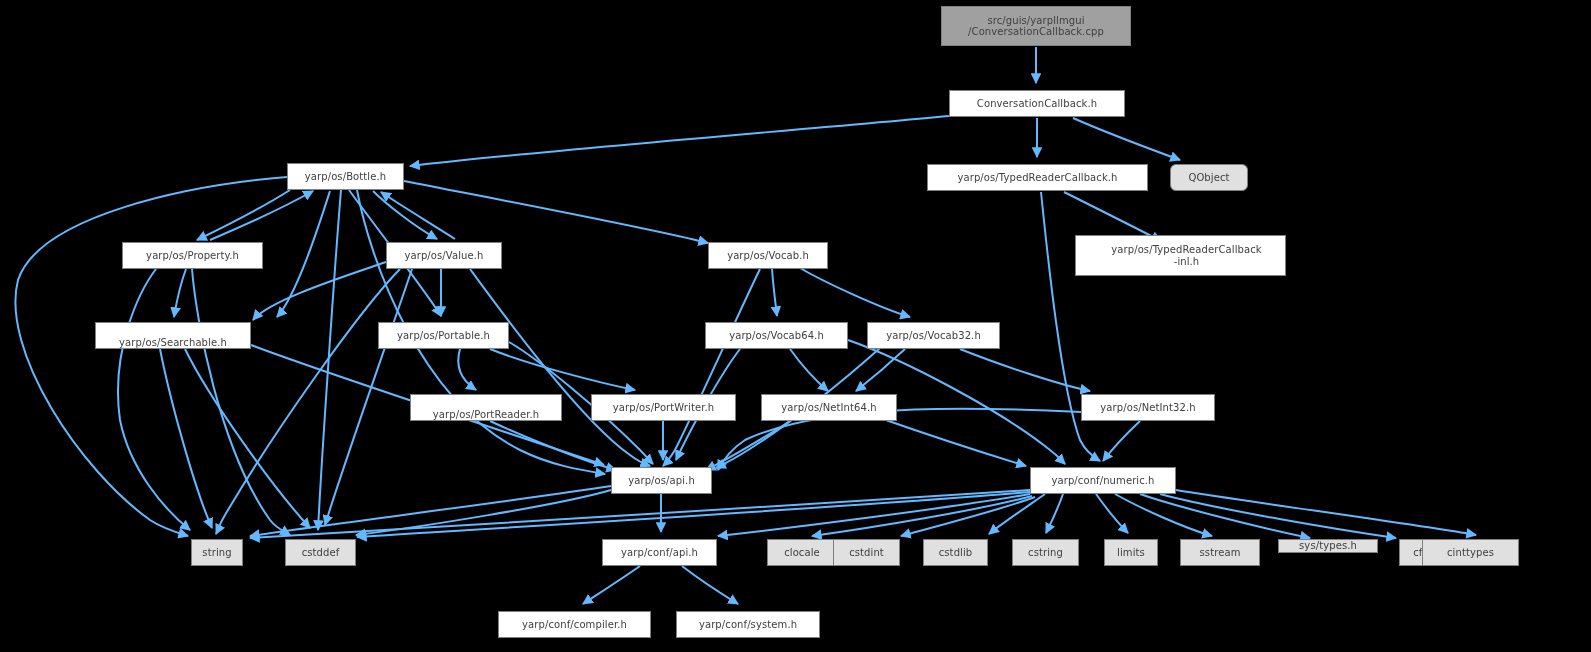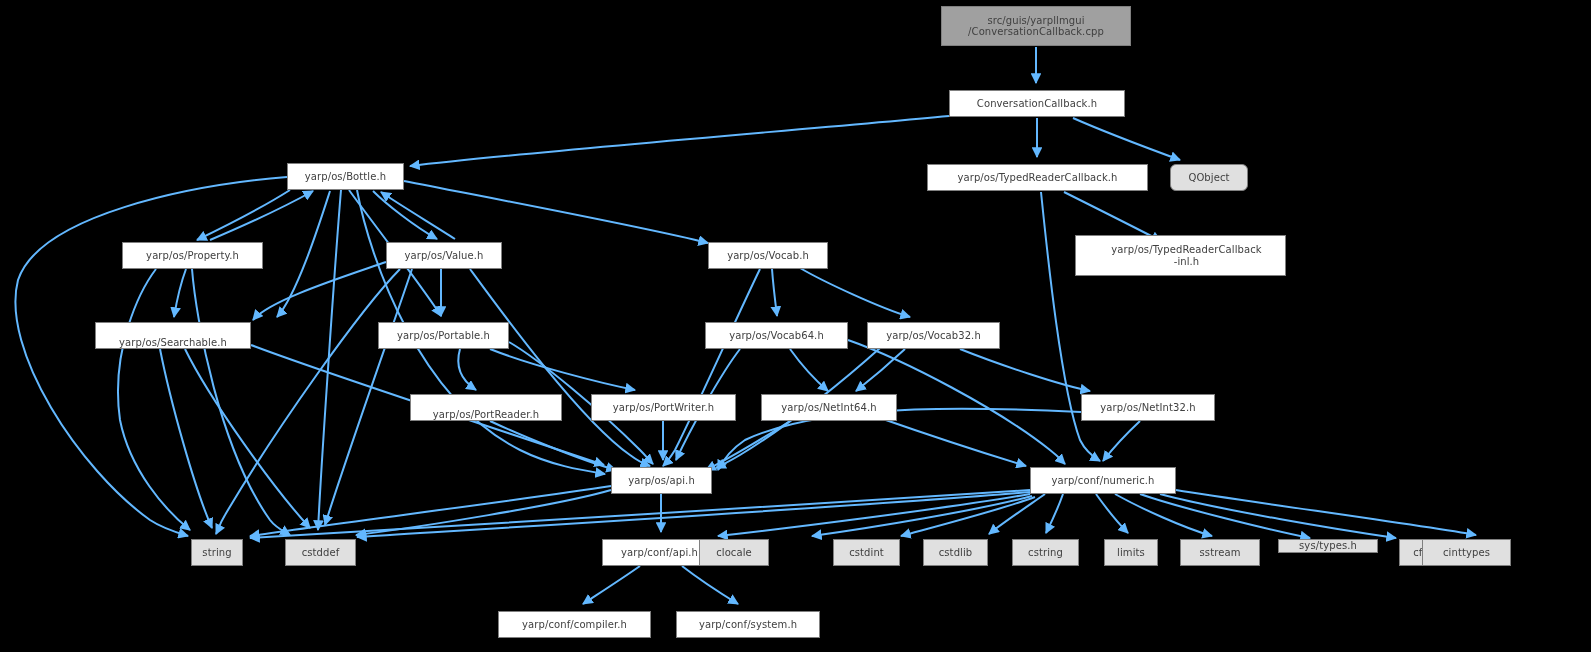--- a/index.html
+++ b/index.html
@@ -140,26 +140,26 @@
       <div class="node fill-white" style="left: 867px; top: 322px; width: 133px; height: 27px;"><span class="label">yarp/os/Vocab32.h</span></div>
       <div class="node fill-white" style="left: 410px; top: 394px; width: 152px; height: 27px; align-items: flex-end;"><span class="label">yarp/os/PortReader.h</span></div>
       <div class="node fill-white" style="left: 591px; top: 394px; width: 145px; height: 27px;"><span class="label">yarp/os/PortWriter.h</span></div>
       <div class="node fill-white" style="left: 761px; top: 394px; width: 136px; height: 27px;"><span class="label">yarp/os/NetInt64.h</span></div>
       <div class="node fill-white" style="left: 1081px; top: 394px; width: 134px; height: 27px;"><span class="label">yarp/os/NetInt32.h</span></div>
       <div class="node fill-white" style="left: 611px; top: 467px; width: 101px; height: 27px;"><span class="label">yarp/os/api.h</span></div>
       <div class="node fill-white" style="left: 1030px; top: 467px; width: 146px; height: 27px;"><span class="label">yarp/conf/numeric.h</span></div>
       <div class="node fill-grey" style="left: 191px; top: 539px; width: 52px; height: 27px;"><span class="label">string</span></div>
       <div class="node fill-grey" style="left: 285px; top: 539px; width: 71px; height: 27px;"><span class="label">cstddef</span></div>
       <div class="node fill-white" style="left: 602px; top: 539px; width: 115px; height: 27px;"><span class="label">yarp/conf/api.h</span></div>
-      <div class="node fill-grey" style="left: 699px; top: 539px; width: 70px; height: 27px;"><span class="label">clocale</span></div>
+      <div class="node fill-grey" style="left: 767px; top: 539px; width: 70px; height: 27px;"><span class="label">clocale</span></div>
       <div class="node fill-grey" style="left: 833px; top: 539px; width: 67px; height: 27px;"><span class="label">cstdint</span></div>
       <div class="node fill-grey" style="left: 923px; top: 539px; width: 65px; height: 27px;"><span class="label">cstdlib</span></div>
       <div class="node fill-grey" style="left: 1012px; top: 539px; width: 67px; height: 27px;"><span class="label">cstring</span></div>
       <div class="node fill-grey" style="left: 1104px; top: 539px; width: 54px; height: 27px;"><span class="label">limits</span></div>
       <div class="node fill-grey" style="left: 1180px; top: 539px; width: 80px; height: 27px;"><span class="label">sstream</span></div>
       <div class="node fill-grey" style="left: 1278px; top: 539px; width: 100px; height: 14px;"><span class="label">sys/types.h</span></div>
       <div class="node fill-grey" style="left: 1399px; top: 539px; width: 57px; height: 27px;"><span class="label">cfloat</span></div>
-      <div class="node fill-grey" style="left: 1422px; top: 539px; width: 89px; height: 27px;"><span class="label">cinttypes</span></div>
+      <div class="node fill-grey" style="left: 1422px; top: 539px; width: 97px; height: 27px;"><span class="label">cinttypes</span></div>
       <div class="node fill-white" style="left: 498px; top: 611px; width: 153px; height: 27px;"><span class="label">yarp/conf/compiler.h</span></div>
       <div class="node fill-white" style="left: 676px; top: 611px; width: 144px; height: 27px;"><span class="label">yarp/conf/system.h</span></div>
     </div>
 
 </div>
 
 </body></html>

